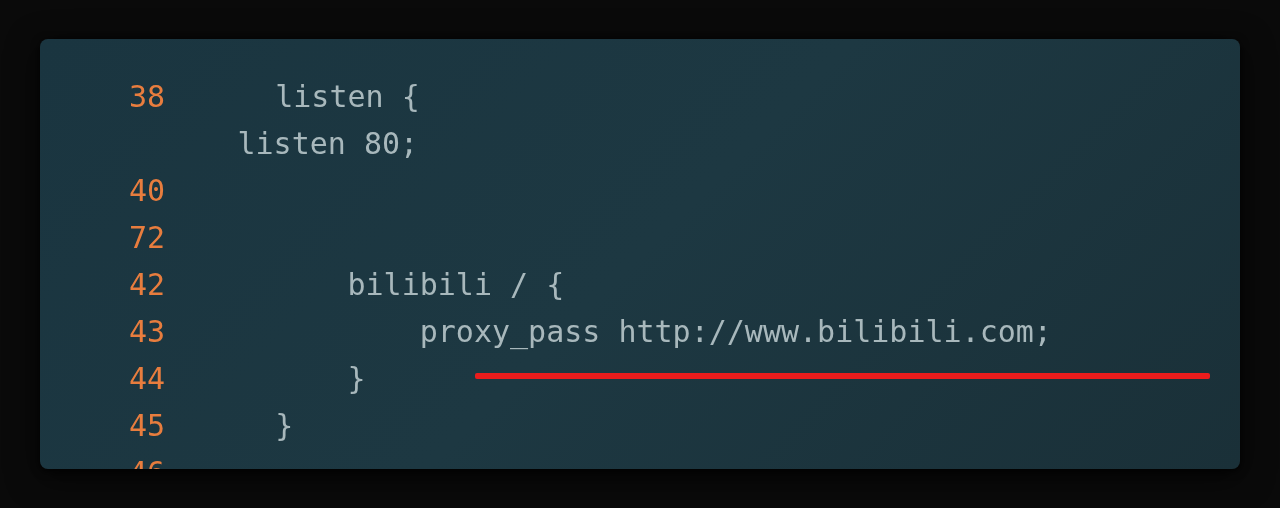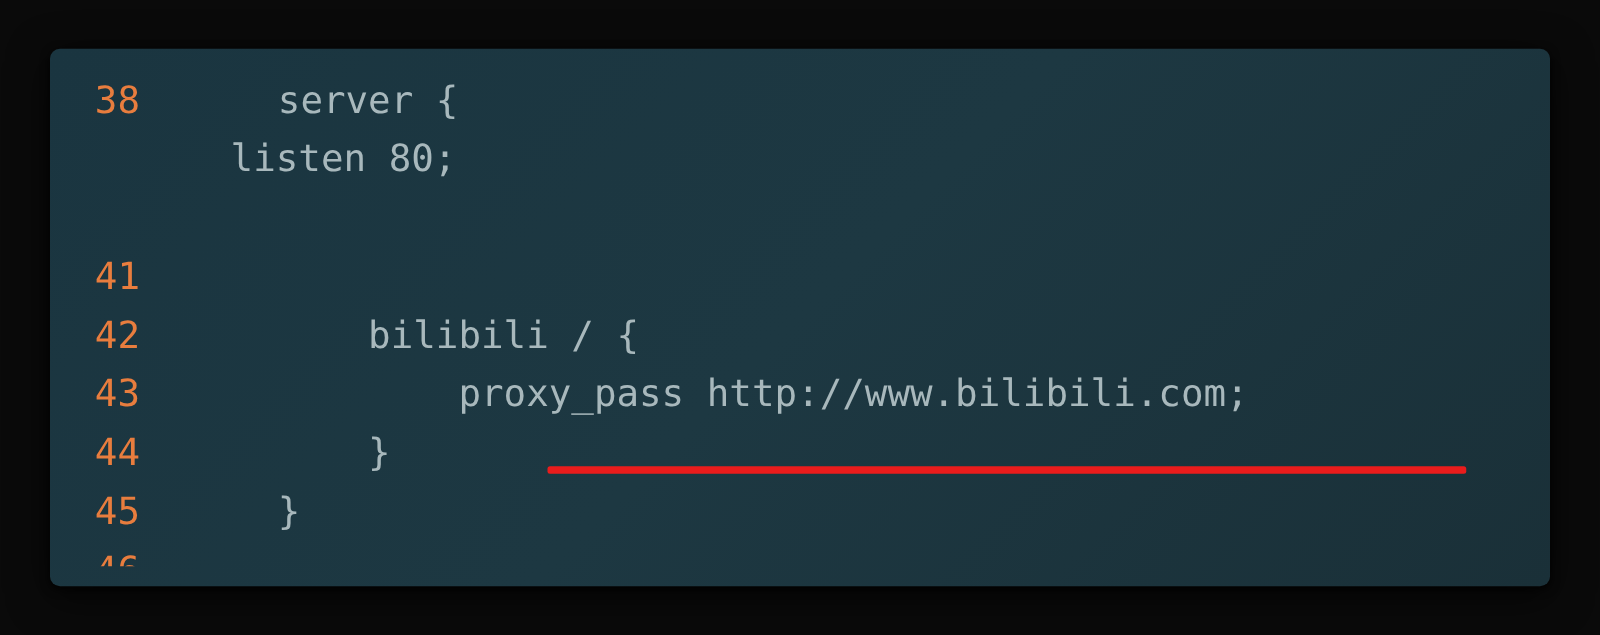--- a/index.html
+++ b/index.html
@@ -19,23 +19,24 @@
     .editor-container {
       width: 1200px;
       height: 430px;
       background: linear-gradient(135deg, #1a3540 0%, #1d3842 50%, #1a3038 100%);
       border-radius: 8px;
       box-shadow: 0 8px 32px rgba(0,0,0,0.6), 0 2px 8px rgba(0,0,0,0.8);
       overflow: hidden;
       position: relative;
     }
     .editor-content {
-      padding: 0;
+      padding: 16px;
       position: relative;
       height: 100%;
+      margin-left: 37px;
     }
     .line {
       display: flex;
       align-items: center;
       height: 47px;
       font-size: 30px;
       line-height: 47px;
     }
     .line-number {
       width: 110px;
@@ -78,32 +79,33 @@
 <div class="editor-container">
   <div class="editor-content">
 
     <div class="line line-partial-top">
 
       <span class="line-code"></span>
     </div>
 
     <div class="line">
       <span class="line-number">38</span>
-      <span class="line-code">    server {</span>
+      <span class="line-code">    listen {</span>
     </div>
 
     <div class="line">
       <span class="line-code">        listen 80;</span>
     </div>
 
     <div class="line">
+      <span class="line-number">40</span>
     </div>
 
     <div class="line">
-      <span class="line-number">41</span>
+      <span class="line-number">72</span>
       <span class="line-code"></span>
     </div>
 
     <div class="line">
       <span class="line-number">42</span>
       <span class="line-code">        bilibili / {</span>
     </div>
 
     <div class="line">
       <span class="line-number">43</span>

